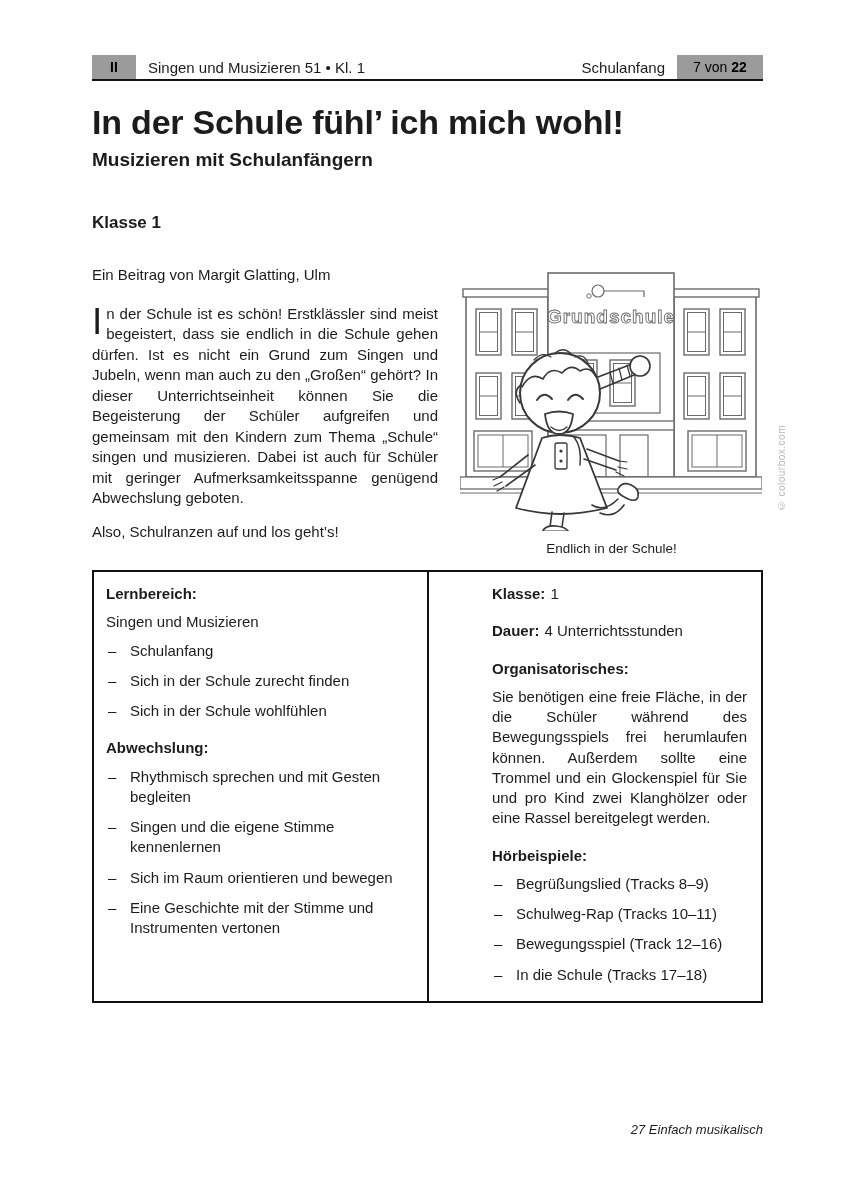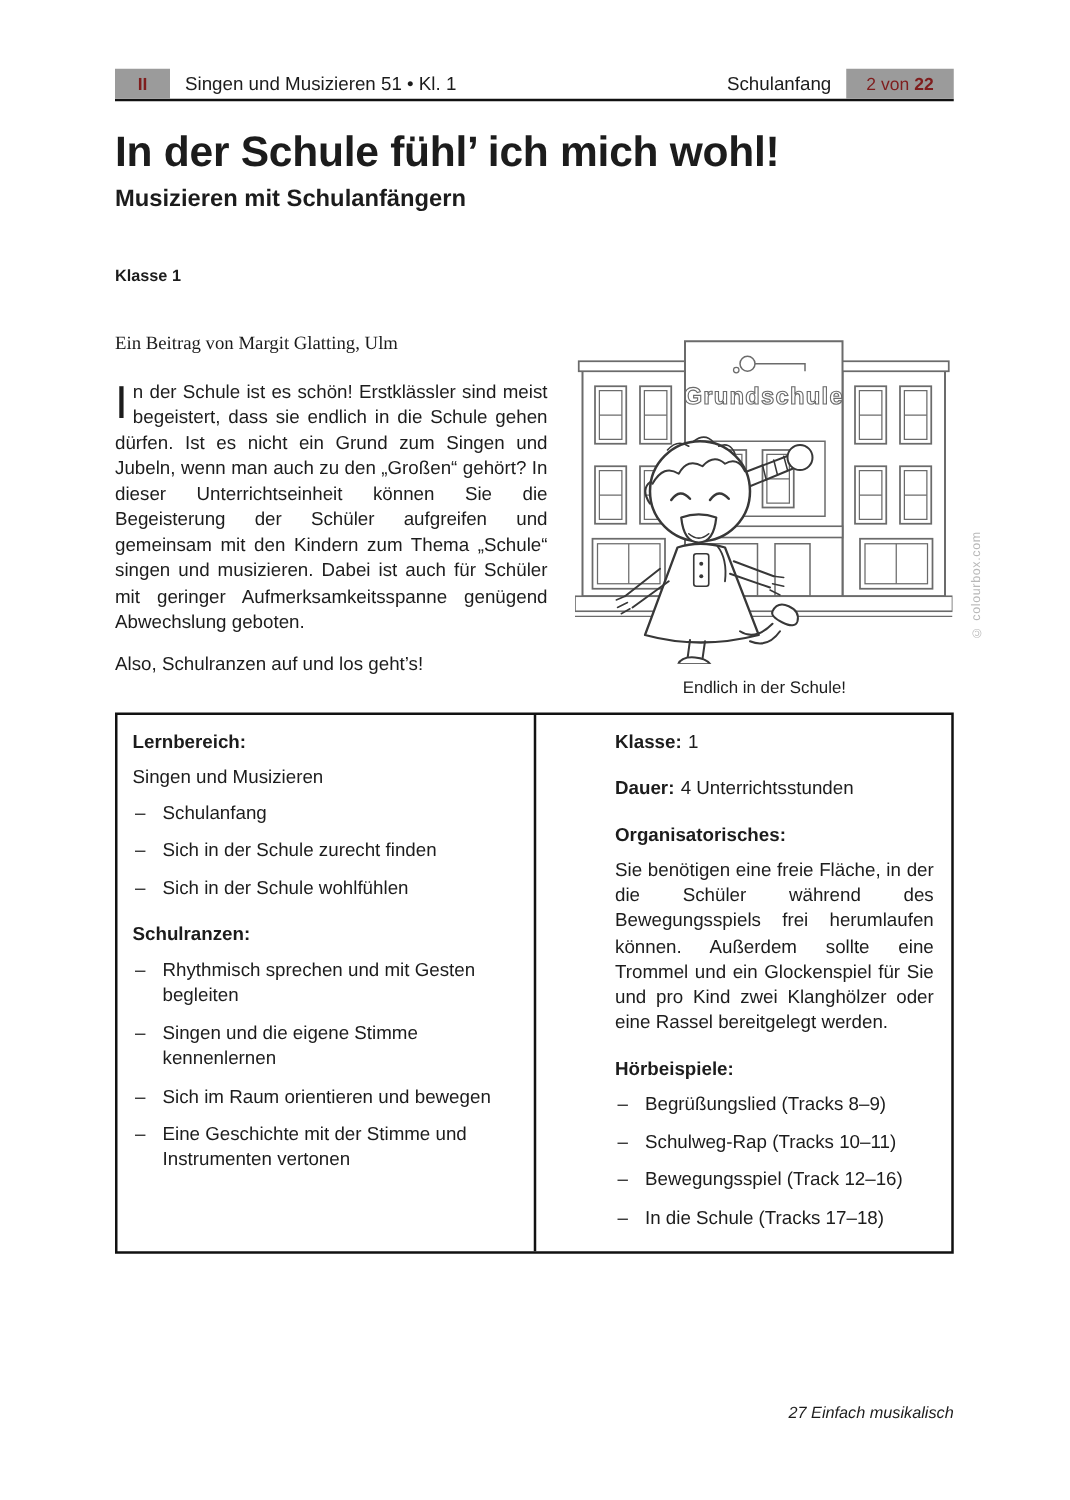--- a/index.html
+++ b/index.html
@@ -7,37 +7,37 @@
     position:relative;width:856px;height:1200px;background:#ffffff;
     font-family:"Liberation Sans",sans-serif;color:#1c1c1c;overflow:hidden;
     margin:0 auto;
   }
   
   .kopf{
     position:absolute;left:92px;top:55px;width:671px;height:24px;
     display:flex;align-items:stretch;border-bottom:2px solid #111;
   }
   .kopf-badge{
-    background:#9b9b9b;color:#7f1d1d;font-weight:bold;font-size:14px;
+    background:#9b9b9b;color:#000000;font-weight:bold;font-size:14px;
     display:flex;align-items:center;justify-content:center;
   }
   .kopf-badge.left{width:44px;}
   .kopf-badge.right{width:86px;font-weight:normal;}
   .kopf-badge.right b{margin-left:4px;font-weight:bold;}
   .kopf-title{flex:1;display:flex;align-items:center;padding-left:12px;font-size:15px;}
   .kopf-section{display:flex;align-items:center;padding-right:12px;font-size:15px;}
   
   .titles{position:absolute;left:92px;top:103px;width:671px;}
   .h1{font-size:34px;font-weight:bold;letter-spacing:-0.2px;margin:0;}
   .h2{font-size:19px;font-weight:bold;margin:7px 0 0 0;}
-  .h3{font-size:13px;font-weight:bold;margin:42px 0 0 0;}
+  .h3{font-size:17px;font-weight:bold;margin:42px 0 0 0;}
   
   .cols{position:absolute;left:92px;top:265px;width:671px;display:flex;}
   .col-text{width:346px;flex:0 0 346px;font-size:15px;line-height:1.37;}
-  .byline{margin:0 0 18px 0;font-family:Liberation Serif, serif;}
+  .byline{margin:0 0 18px 0;}
   .lead{margin:0;text-align:justify;hyphens:manual;}
   .dropcap{float:left;font-size:37px;line-height:0.82;font-weight:normal;padding:3px 4px 0 0;}
   .closing{margin:13px 0 0 0;}
   .col-fig{flex:1;position:relative;padding-left:22px;}
   .fig-caption{font-size:13.5px;text-align:center;margin-top:6px;}
   .credit{
     position:absolute;right:-24px;top:160px;color:#b8b8b8;font-size:10px;
     writing-mode:vertical-rl;transform:rotate(180deg);letter-spacing:0.5px;
   }
   
@@ -74,21 +74,21 @@
 </head>
 <body>
 
 <div class="page">
 
   <div class="kopf">
     <div class="kopf-badge left">II</div>
     <div class="kopf-title">Singen und Musizieren 51 • Kl. 1</div>
     <div class="kopf-section">Schulanfang</div>
     <div class="kopf-badge right">
-      <span>2 von</span>
+      <span>7 von</span>
       <b>22</b>
     </div>
   </div>
 
   <div class="titles">
     <h1 class="h1">In der Schule fühl’ ich mich wohl!</h1>
     <h2 class="h2">Musizieren mit Schulanfängern</h2>
     <h3 class="h3">Klasse 1</h3>
   </div>
 
@@ -210,21 +210,21 @@
       <div class="box-col left">
         <p class="lbl">Lernbereich:</p>
         <p class="val">Singen und Musizieren</p>
 
         <ul class="dashlist">
           <li>Schulanfang</li>
           <li>Sich in der Schule zurecht finden</li>
           <li>Sich in der Schule wohlfühlen</li>
         </ul>
 
-        <p class="lbl gap">Schulranzen:</p>
+        <p class="lbl gap">Abwechslung:</p>
         <ul class="dashlist">
           <li>Rhythmisch sprechen und mit Gesten begleiten</li>
           <li>Singen und die eigene Stimme kennenlernen</li>
           <li>Sich im Raum orientieren und bewegen</li>
           <li>Eine Geschichte mit der Stimme und Instrumenten vertonen</li>
         </ul>
       </div>
 
       <div class="box-col right">
         <p class="inline-pair">

